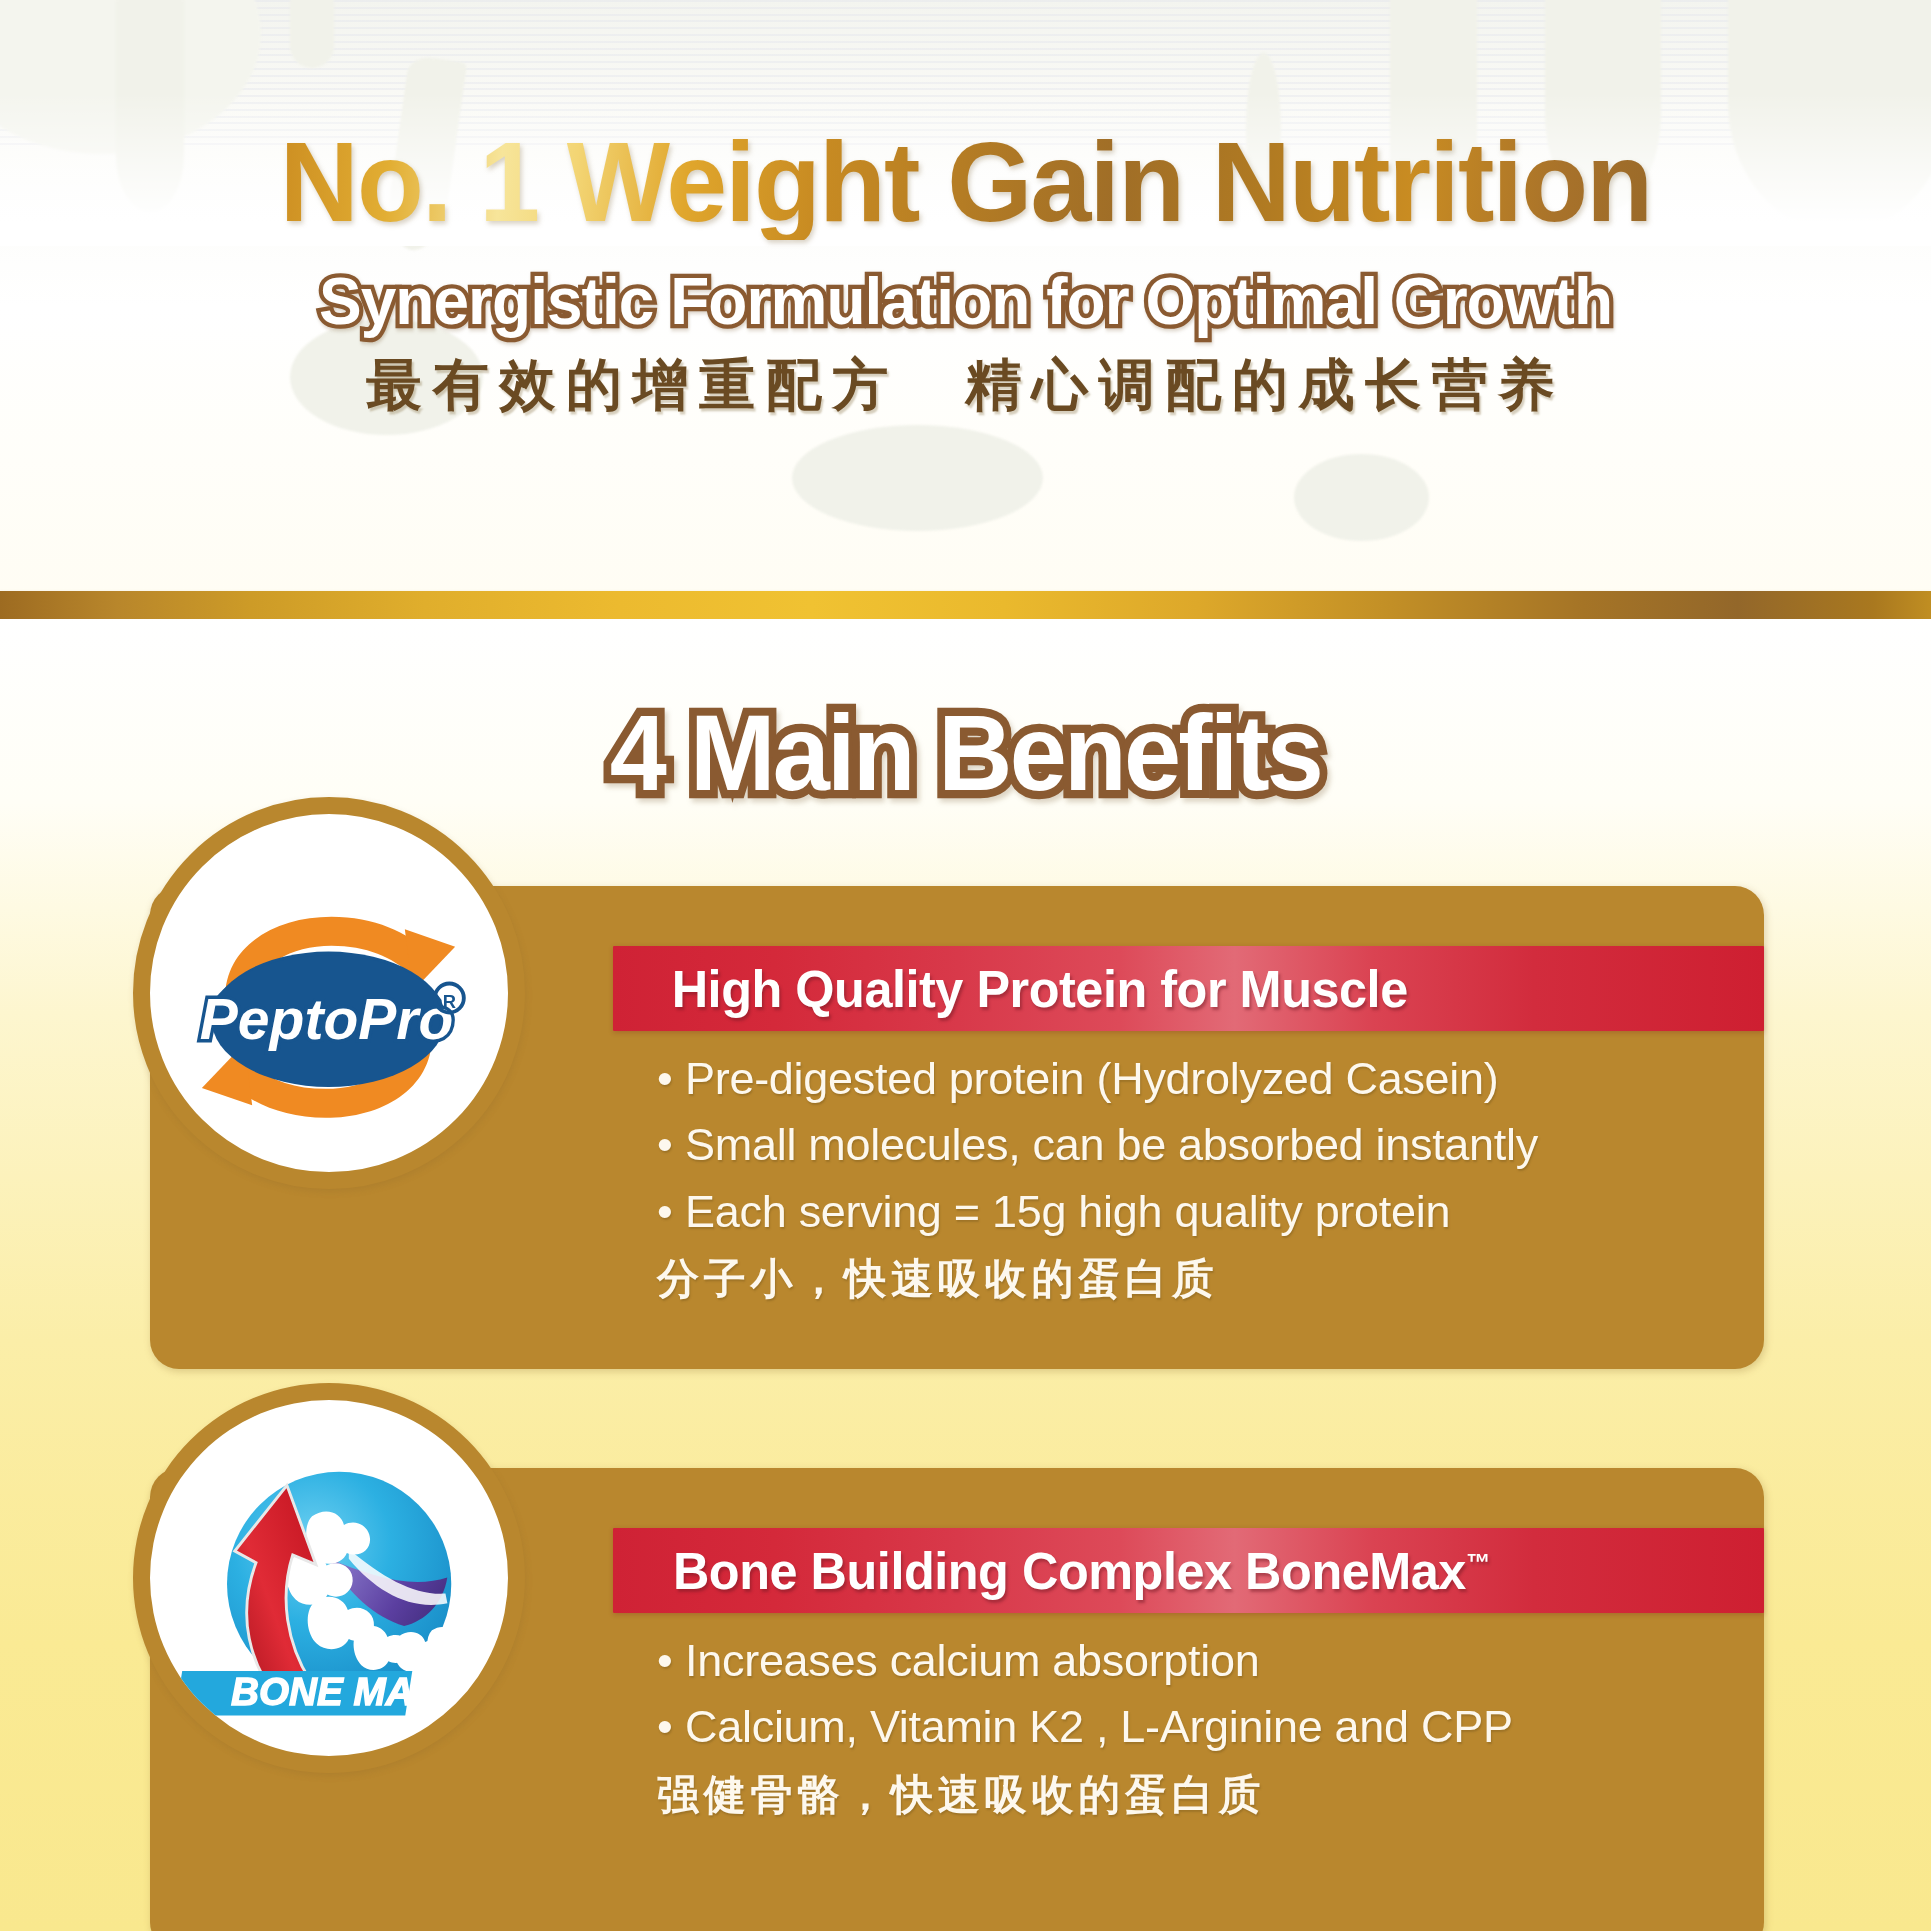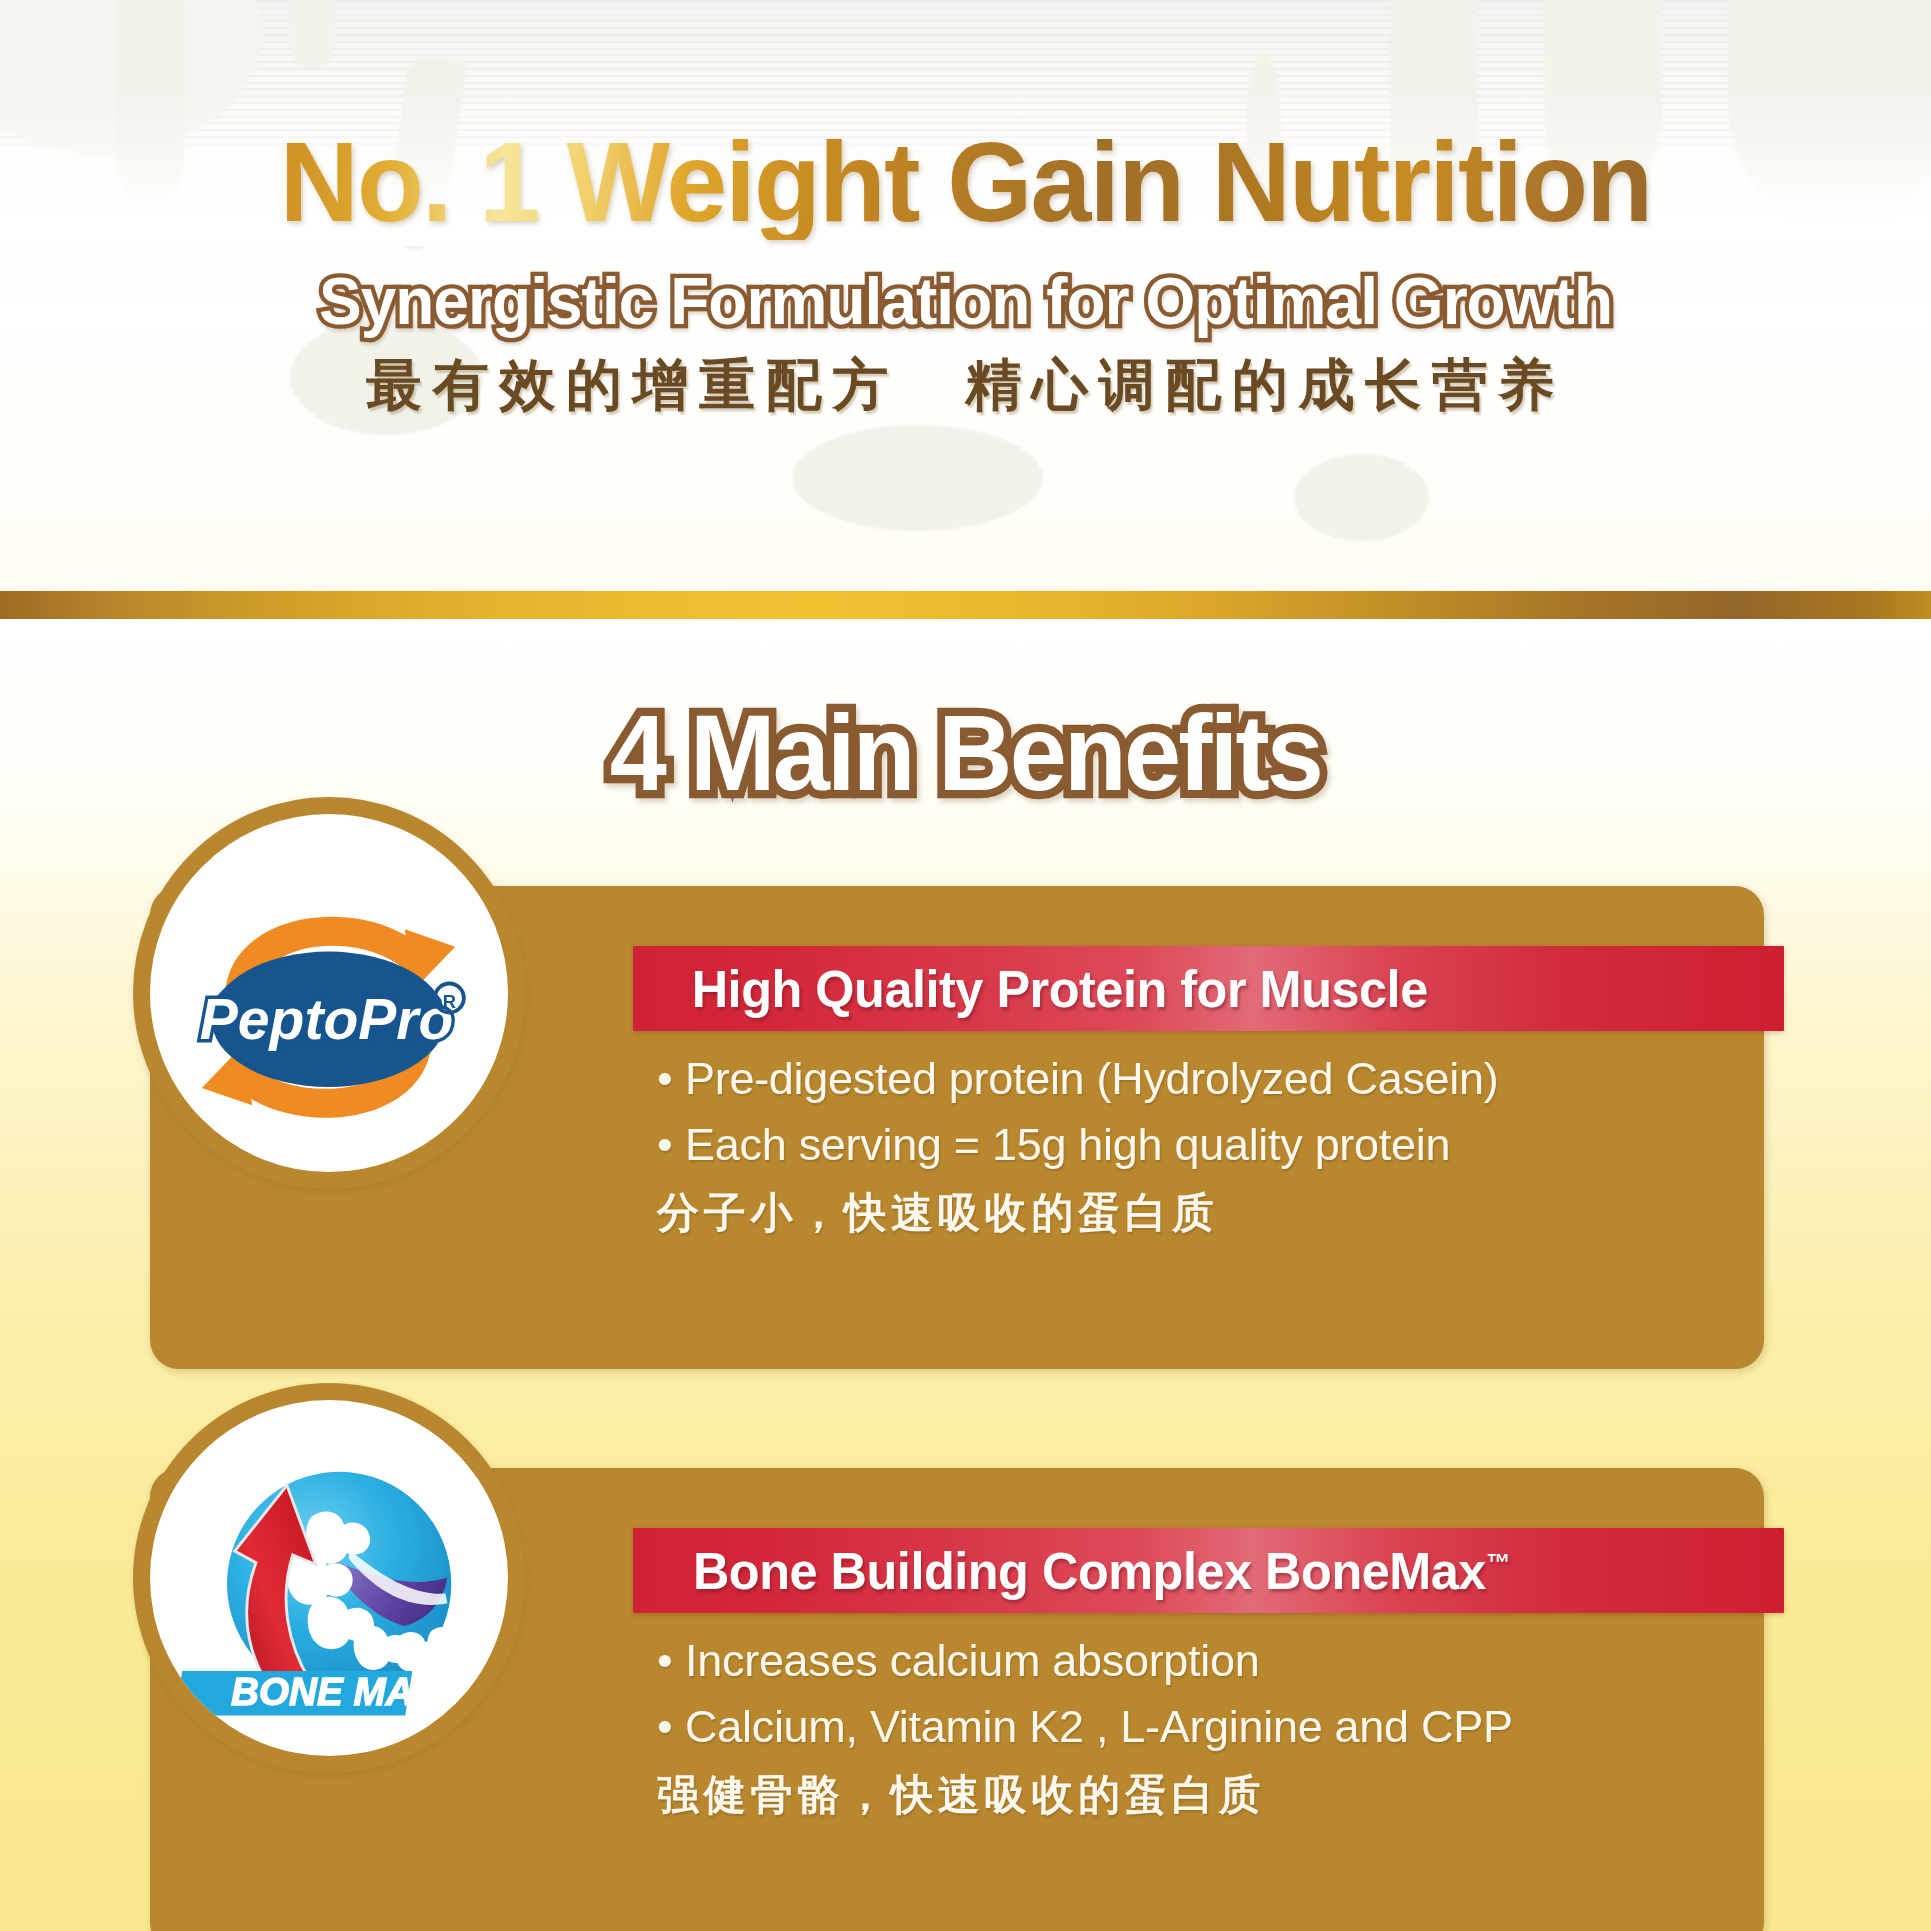--- a/index.html
+++ b/index.html
@@ -118,21 +118,20 @@
   }
   .card-1{ top:886px; height:483px; }
   .card-2{ top:1468px; height:483px; }
 
   .card-head{
     position:absolute; left:463px; top:60px; width:1151px; height:85px;
     background:linear-gradient(90deg,#cf2235 0%, #d4293a 14%, #d8394a 30%, #dd4a59 44%, #e26a76 54%, #da4352 66%, #d22c3d 80%, #ce1f31 100%);
     display:flex; align-items:center;
     border-radius:1px;
     box-shadow:0 1.9px 4.8px rgba(110,20,30,.22);
-    margin-left:20px;
   }
   .card-head-txt{
     color:#ffffff; font-size:52px; font-weight:bold;
     letter-spacing:-0.5px; transform:scaleX(.97);
     padding-left:48px; white-space:nowrap;
     text-shadow:1.9px 2.9px 2.9px rgba(110,25,35,.45);
   }
   .card-head-txt sup{ font-size:25px; vertical-align:super; }
 
   .bullets{
@@ -217,20 +216,23 @@
       </svg>
     </div>
 
     <div class="card-head">
       <span class="card-head-txt">High Quality Protein for Muscle</span>
     </div>
 
     <div class="bullets">
       <div class="bullet">
         <span class="dot">•</span><span>Pre-digested protein (Hydrolyzed Casein)</span>
+      </div>
+      <div class="bullet">
+        <span class="dot">•</span><span>Small molecules, can be absorbed instantly</span>
       </div>
       <div class="bullet">
         <span class="dot">•</span><span>Each serving = 15g high quality protein</span>
       </div>
       <div class="cn-line">分子小，快速吸收的蛋白质</div>
     </div>
   </div>
 
   <div class="card card-2">
 

